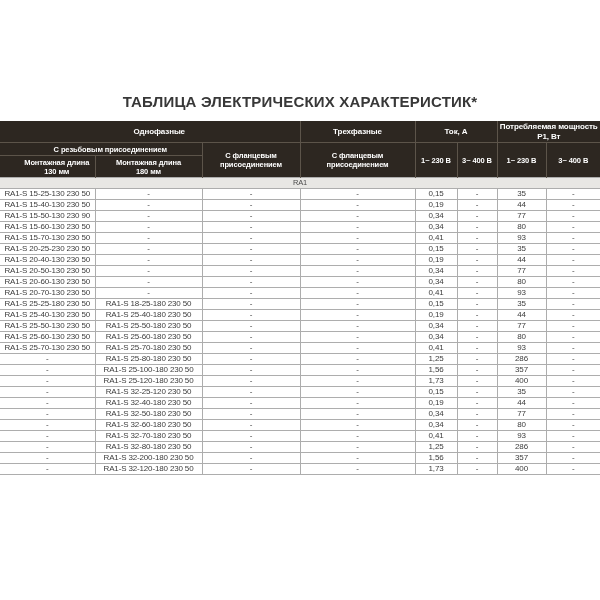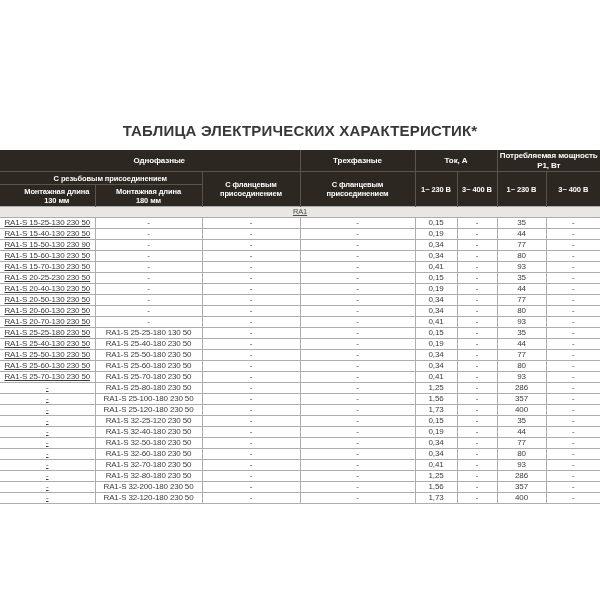--- a/index.html
+++ b/index.html
@@ -20,21 +20,20 @@
     overflow: hidden;
   }
   .page { width: 600px; height: 600px; padding-top: 93px; }
   .title {
     text-align: center;
     font-size: 15px;
     font-weight: bold;
     color: var(--title-color);
     letter-spacing: 0.2px;
     margin-bottom: 11px;
-    margin-top: 29px;
   }
   table.spec {
     width: 600px;
     table-layout: fixed;
     border-collapse: collapse;
   }
   
   thead th {
     background: var(--header-bg);
     color: var(--header-text);
@@ -61,21 +60,21 @@
     line-height: 1;
     text-align: center;
     vertical-align: middle;
     border: 1px solid var(--grid-line);
     padding: 1px 1px;
     letter-spacing: -0.15px;
     white-space: nowrap;
     overflow: hidden;
     height: 10.8px;
   }
-  tbody td:first-child { border-left: none; text-decoration: underline; }
+  tbody td:first-child { border-left: none; }
   tbody td:last-child { border-right: none; }
   tbody tr.section td {
     background: var(--section-bg);
     border-left: none;
     border-right: none;
     font-size: 7.5px;
     color: #4a4a4a;
     height: 10px;
   }
 </style>
@@ -223,21 +222,21 @@
           <td>-</td>
           <td>-</td>
           <td>-</td>
           <td>0,41</td>
           <td>-</td>
           <td>93</td>
           <td>-</td>
         </tr>
         <tr>
           <td>RA1-S 25-25-180 230 50</td>
-          <td>RA1-S 25-25-180 130 50</td>
+          <td>RA1-S 18-25-180 230 50</td>
           <td>-</td>
           <td>-</td>
           <td>0,15</td>
           <td>-</td>
           <td>35</td>
           <td>-</td>
         </tr>
         <tr>
           <td>RA1-S 25-40-130 230 50</td>
           <td>RA1-S 25-40-180 230 50</td>

